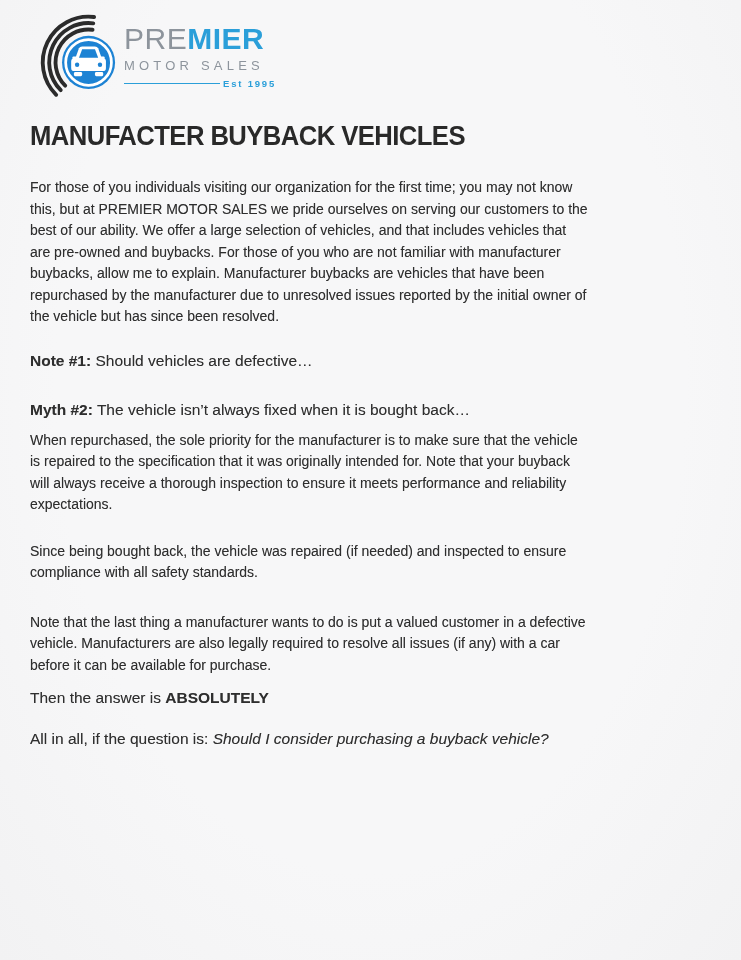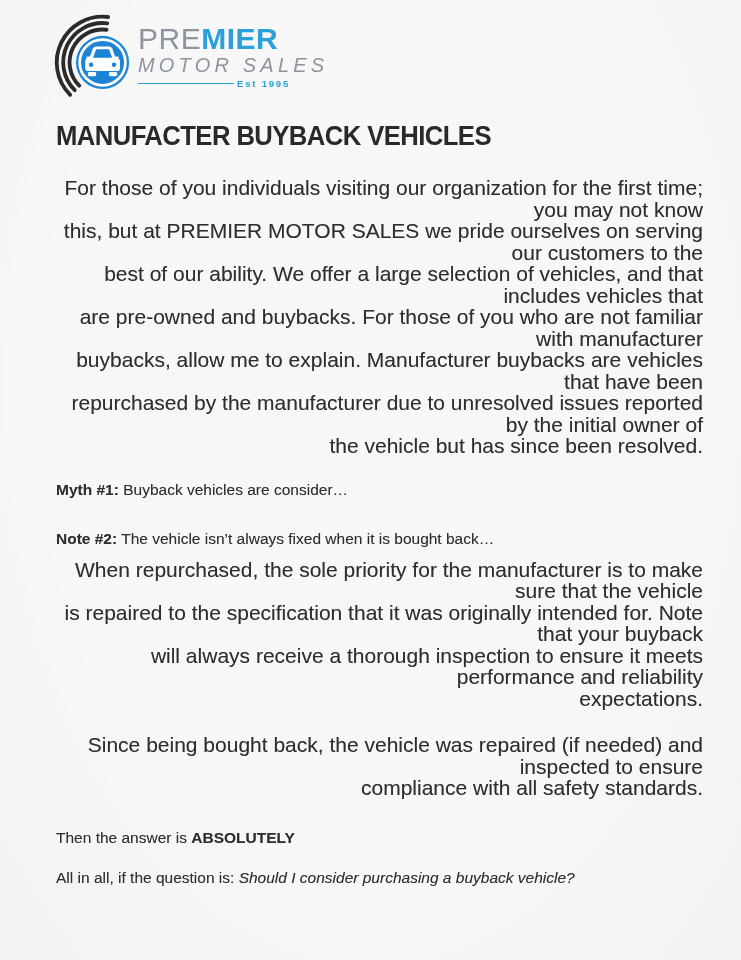--- a/index.html
+++ b/index.html
@@ -6,52 +6,51 @@
   body { background:#dcdcdc; font-family:"Liberation Sans", sans-serif; }
 
   .page {
     position:relative; width:741px; height:960px; margin:0 auto;
     background:radial-gradient(ellipse at 50% 40%, #f7f7f8 60%, #f2f2f3 100%);
     color:var(--text-dark, #2e2e2e);
     overflow:hidden;
   }
 
   
-  .logo { display:flex; align-items:center; padding:13px 0 0 41px; }
+  .logo { display:flex; align-items:center; padding:13px 0 0 27px; }
   .logo-icon { display:block; flex:0 0 auto; }
   .arc { fill:none; stroke:var(--arc-dark,#2b2b2b); stroke-width:4.2; stroke-linecap:round; }
   .disc { fill:var(--circle-blue,#1d83d4); }
   .ring { fill:none; stroke:#ffffff; stroke-width:3; }
   .car-white { fill:#ffffff; }
   .car-blue { fill:var(--circle-blue,#1d83d4); }
 
   .logo-text { margin-left:5px; width:152px; }
   .brand { font-size:30px; line-height:30px; letter-spacing:0.5px; white-space:nowrap; }
   .brand .pre { color:var(--logo-gray,#989fa7); font-weight:400; }
   .brand .mier { color:var(--accent-blue,#2b9fd9); font-weight:700; }
-  .logo-sub { margin-top:3px; font-size:20px; line-height:17px; letter-spacing:4.2px;
-              color:var(--logo-gray,#8d949c); white-space:nowrap;font-style:italic; }
+  .logo-sub { margin-top:3px; font-size:13px; line-height:17px; letter-spacing:4.2px;
+              color:var(--logo-gray,#8d949c); white-space:nowrap; }
   .est-row { display:flex; align-items:center; margin-top:4px; }
   .est-line { flex:1 1 auto; height:0; border-top:1.6px solid var(--accent-blue,#2b9fd9); }
   .est-text { flex:0 0 auto; margin-left:3px; font-size:9.5px; letter-spacing:1.8px;
               color:var(--accent-blue,#2b9fd9); font-weight:700; white-space:nowrap; }
 
   
-  .content { padding:0 38px 0 38px;margin-left:18px; }
+  .content { padding:0 38px 0 30px; }
   h1.title {
     margin:22px 0 25px 0;
     font-size:27px; line-height:31px; font-weight:700; color:#292929;
     letter-spacing:-0.6px; transform:scaleX(0.95); transform-origin:left center;
     white-space:nowrap;
   }
   .bt {
-    font-size:21px; line-height:21.5px; margin:0 0 11px 0;
+    font-size:14px; line-height:21.5px; margin:0 0 11px 0;
     white-space:pre-line; color:var(--text-dark,#2e2e2e);
     text-shadow:0 0 0.4px rgba(46,46,46,0.35);
-    text-align:right;
   }
   .myth { margin:0; }
   .myth.m1 { margin-top:22px; }
   .myth.m2 { margin-top:28px; }
   .myth.m3 { margin-top:25px; }
   .myth.m4 { margin-top:28px; }
   .myth-heading {
     font-size:15.5px; line-height:21.5px; margin:0 0 9px 0;
     text-shadow:0 0 0.4px rgba(46,46,46,0.35);
   }
@@ -106,36 +105,39 @@
 
     <p class="bt">For those of you individuals visiting our organization for the first time; you may not know
 this, but at PREMIER MOTOR SALES we pride ourselves on serving our customers to the
 best of our ability. We offer a large selection of vehicles, and that includes vehicles that
 are pre-owned and buybacks. For those of you who are not familiar with manufacturer
 buybacks, allow me to explain. Manufacturer buybacks are vehicles that have been
 repurchased by the manufacturer due to unresolved issues reported by the initial owner of
 the vehicle but has since been resolved.</p>
 
     <section class="myth m1">
-      <p class="myth-heading"><strong>Myth #1:</strong><span> Buyback vehicles are consider…</span></p>
+      <p class="myth-heading"><strong>Note #1:</strong><span> Should vehicles are defective…</span></p>
     </section>
 
     <section class="myth m2">
-      <p class="myth-heading"><strong>Note #2:</strong><span> The vehicle isn’t always fixed when it is bought back…</span></p>
+      <p class="myth-heading"><strong>Myth #2:</strong><span> The vehicle isn’t always fixed when it is bought back…</span></p>
       <p class="bt">When repurchased, the sole priority for the manufacturer is to make sure that the vehicle
 is repaired to the specification that it was originally intended for. Note that your buyback
 will always receive a thorough inspection to ensure it meets performance and reliability
 expectations.</p>
     </section>
 
     <section class="myth m3">
       <p class="bt">Since being bought back, the vehicle was repaired (if needed) and inspected to ensure
 compliance with all safety standards.</p>
     </section>
 
     <section class="myth m4">
+      <p class="bt">Note that the last thing a manufacturer wants to do is put a valued customer in a defective
+vehicle. Manufacturers are also legally required to resolve all issues (if any) with a car
+before it can be available for purchase.</p>
     </section>
 
     <p class="closing"><span>Then the answer is </span><strong>ABSOLUTELY</strong></p>
     <p class="closing first"><span>All in all, if the question is: </span><em>Should I consider purchasing a buyback vehicle?</em></p>
   </main>
 
 </div>
 
 </body></html>

